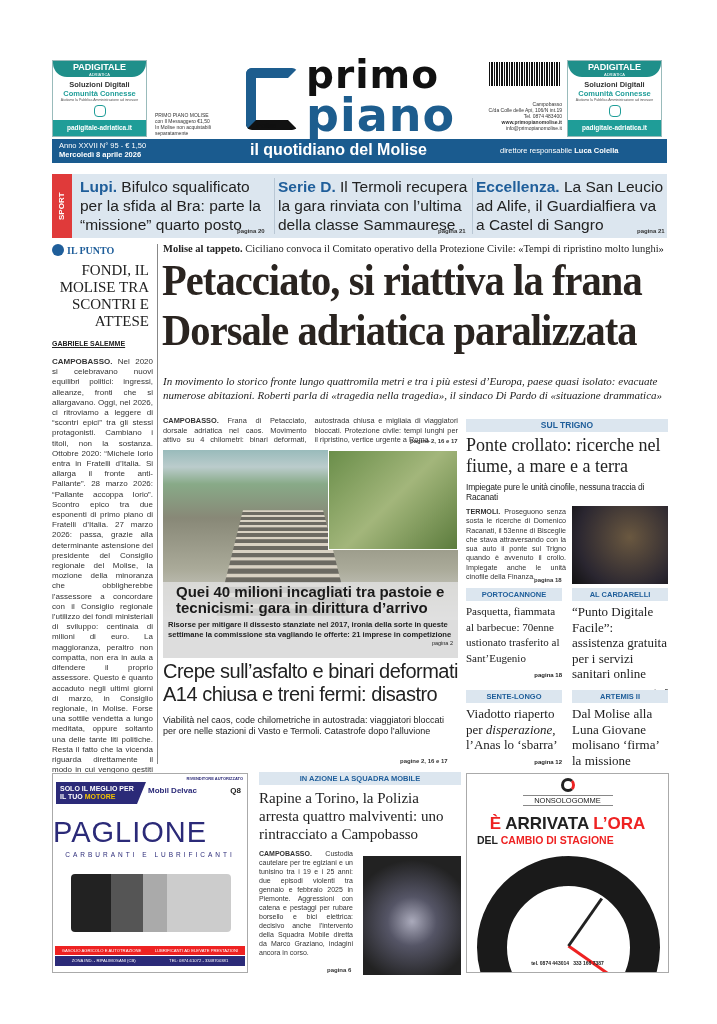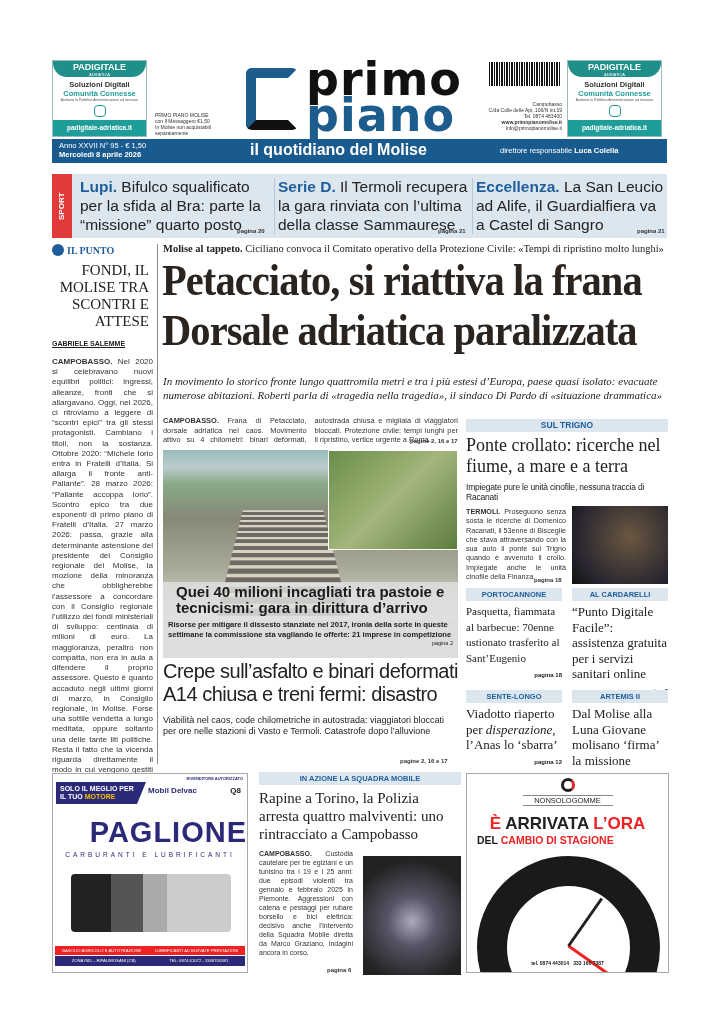--- a/index.html
+++ b/index.html
@@ -9,21 +9,21 @@
 .ad-pa{position:absolute;top:60px;width:95px;height:77px;border:1px solid #9bb;background:#fff;text-align:center;overflow:hidden}
 .ad-pa .top{background:#1f8f8a;color:#fff;font-weight:bold;font-size:9px;height:16px;line-height:11px;border-radius:0 0 14px 14px;padding-top:1px}
 .ad-pa .top small{display:block;font-size:4px;line-height:4px;font-weight:normal}
 .ad-pa .t1{font-size:7.5px;font-weight:bold;color:#333;margin-top:3px}
 .ad-pa .t2{font-size:7.5px;font-weight:bold;color:#1f9d98}
 .ad-pa .t3{font-size:3.5px;color:#555}
 .ad-pa .ic{width:12px;height:12px;border:1.5px solid #1f9d98;border-radius:4px;margin:3px auto 2px}
 .ad-pa .bot{background:#1f9d98;color:#fff;font-size:6.5px;font-weight:bold;height:16px;line-height:16px;position:absolute;bottom:0;left:0;right:0}
 .small-note{font-size:5px;line-height:6px;color:#333}
 .logo{position:absolute;left:246px;top:60px;width:232px;height:80px}
-.logo .w1{position:absolute;left:60px;top:-8px;font-size:46px;font-weight:bold;letter-spacing:1px;color:#111;font-family:"DejaVu Sans",sans-serif}
+.logo .w1{position:absolute;left:60px;top:-8px;font-size:39px;font-weight:bold;letter-spacing:1px;color:#111;font-family:"DejaVu Sans",sans-serif}
 .logo .w2{position:absolute;left:60px;top:28px;font-size:46px;font-weight:bold;letter-spacing:1px;color:#1d5d8e;font-family:"DejaVu Sans",sans-serif}
 .logo .box{position:absolute;left:0;top:8px;width:52px;height:62px;border:10px solid #1d5d8e;border-right-color:transparent;border-bottom-color:#111;border-radius:6px}
 .logo .molise{position:absolute;left:10px;top:62px;font-size:7px;color:#111}
 .blue-bar{position:absolute;left:52px;top:139px;width:615px;height:24px;background:#1a5b8f;color:#fff}
 
 .sport{position:absolute;left:52px;top:174px;width:615px;height:64px;background:#dce6ef}
 .sport .tag{position:absolute;left:0;top:0;width:20px;height:64px;background:#e03a3a;color:#fff;font-size:8px;font-weight:bold;writing-mode:vertical-rl;transform:rotate(180deg);text-align:center;line-height:20px}
 .sport .item{position:absolute;top:3px;font-size:15.5px;line-height:19px;color:#222}
 .sport .item b{color:#1f5e9a}
 .pg{font-size:6px;font-weight:bold;color:#333;position:absolute}
@@ -191,21 +191,21 @@
 </div>
 
 <div class="abs" style="left:52px;top:773px;width:196px;height:200px;border:1px solid #aaa;background:#fff;overflow:hidden">
   <div style="position:absolute;left:3px;top:8px;width:90px;height:22px;background:#2b2a78;color:#fff;font-size:7px;font-weight:bold;line-height:8px;padding:3px 4px;clip-path:polygon(0 0,100% 0,90% 100%,0 100%)">
     <div>SOLO IL MEGLIO PER</div>
     <div><span>IL TUO </span><span style="color:#f3c200">MOTORE</span></div>
   </div>
   <div style="position:absolute;right:4px;top:2px;font-size:4px;color:#2b2a78;font-weight:bold">RIVENDITORE AUTORIZZATO</div>
   <div style="position:absolute;left:95px;top:12px;font-size:8px;font-weight:bold;color:#2b2a78">Mobil Delvac</div>
   <div style="position:absolute;right:6px;top:12px;font-size:8px;font-weight:bold">Q8</div>
-  <div style="position:absolute;left:0;right:0;top:42px;text-align:right;font-size:29px;font-weight:bold;color:#2b2a78;letter-spacing:1px">PAGLIONE</div>
+  <div style="position:absolute;left:0;right:0;top:42px;text-align:left;font-size:29px;font-weight:normal;color:#2b2a78;letter-spacing:1px">PAGLIONE</div>
   <div style="position:absolute;left:0;right:0;top:77px;text-align:center;font-size:6.5px;letter-spacing:3px;color:#2b2a78">CARBURANTI E LUBRIFICANTI</div>
   <div style="position:absolute;left:18px;top:100px;width:160px;height:58px;background:linear-gradient(90deg,#222 0 25%,#555 25% 45%,#aaa 45% 60%,#ccc 60% 100%);border-radius:4px"></div>
   <div style="position:absolute;left:2px;right:2px;top:172px;height:9px;background:#e22;color:#fff;font-size:4.2px;line-height:9px;display:flex;justify-content:space-around">
     <span>GASOLIO AGRICOLO E AUTOTRAZIONE</span>
       <span>LUBRIFICANTI AD ELEVATE PRESTAZIONI</span>
   </div>
   <div style="position:absolute;left:2px;right:2px;top:182px;height:10px;background:#2b2a78;color:#fff;font-size:4.2px;line-height:10px;display:flex;justify-content:space-around">
     <span>ZONA IND. - RIPALIMOSANI (CB)</span>
       <span>TEL: 0874.61072 - 3348700381</span>
   </div>

